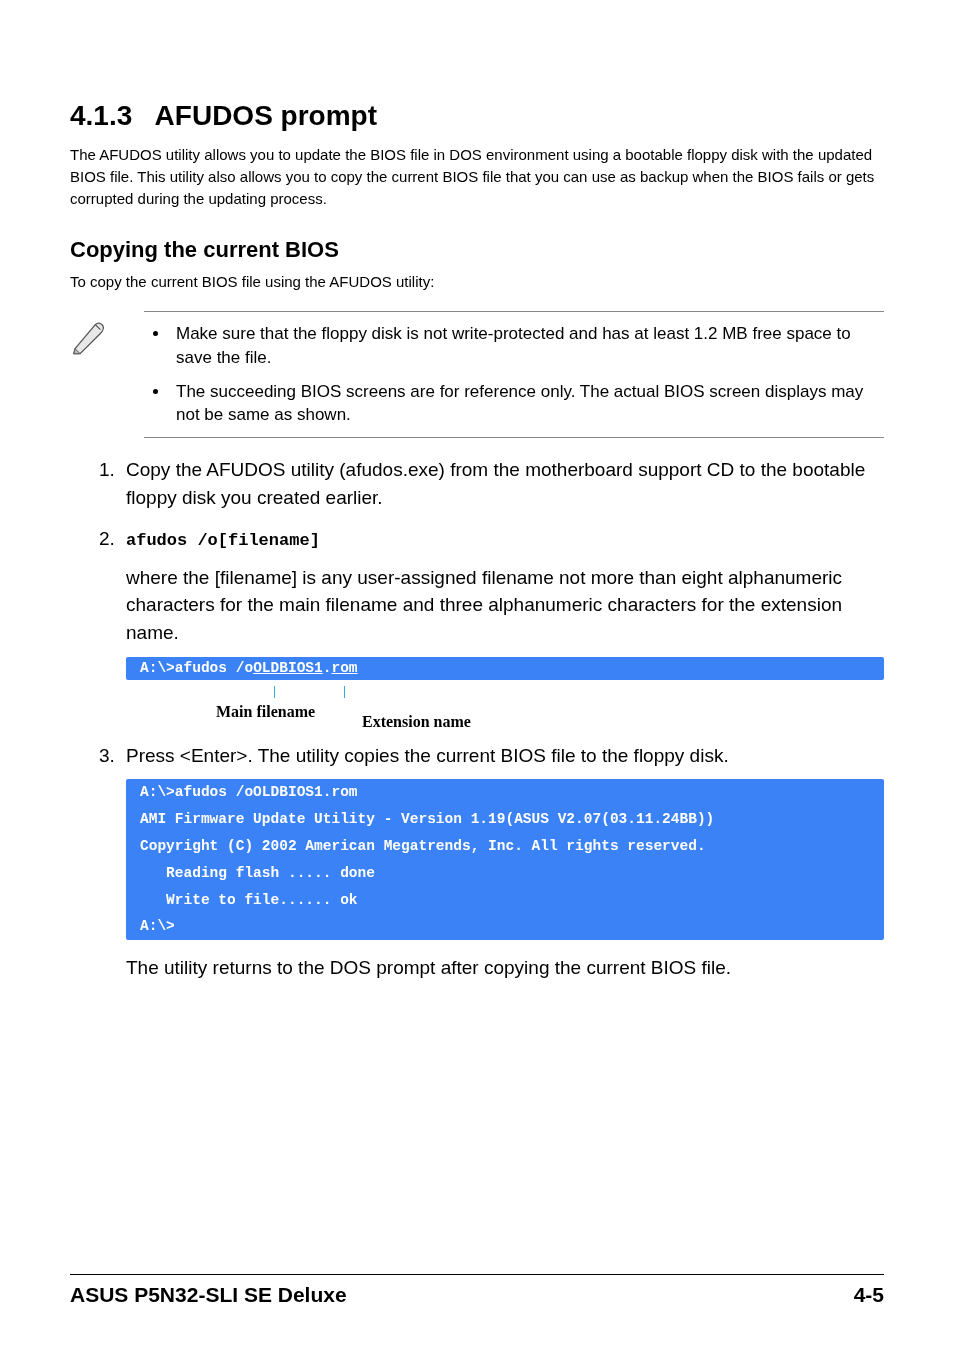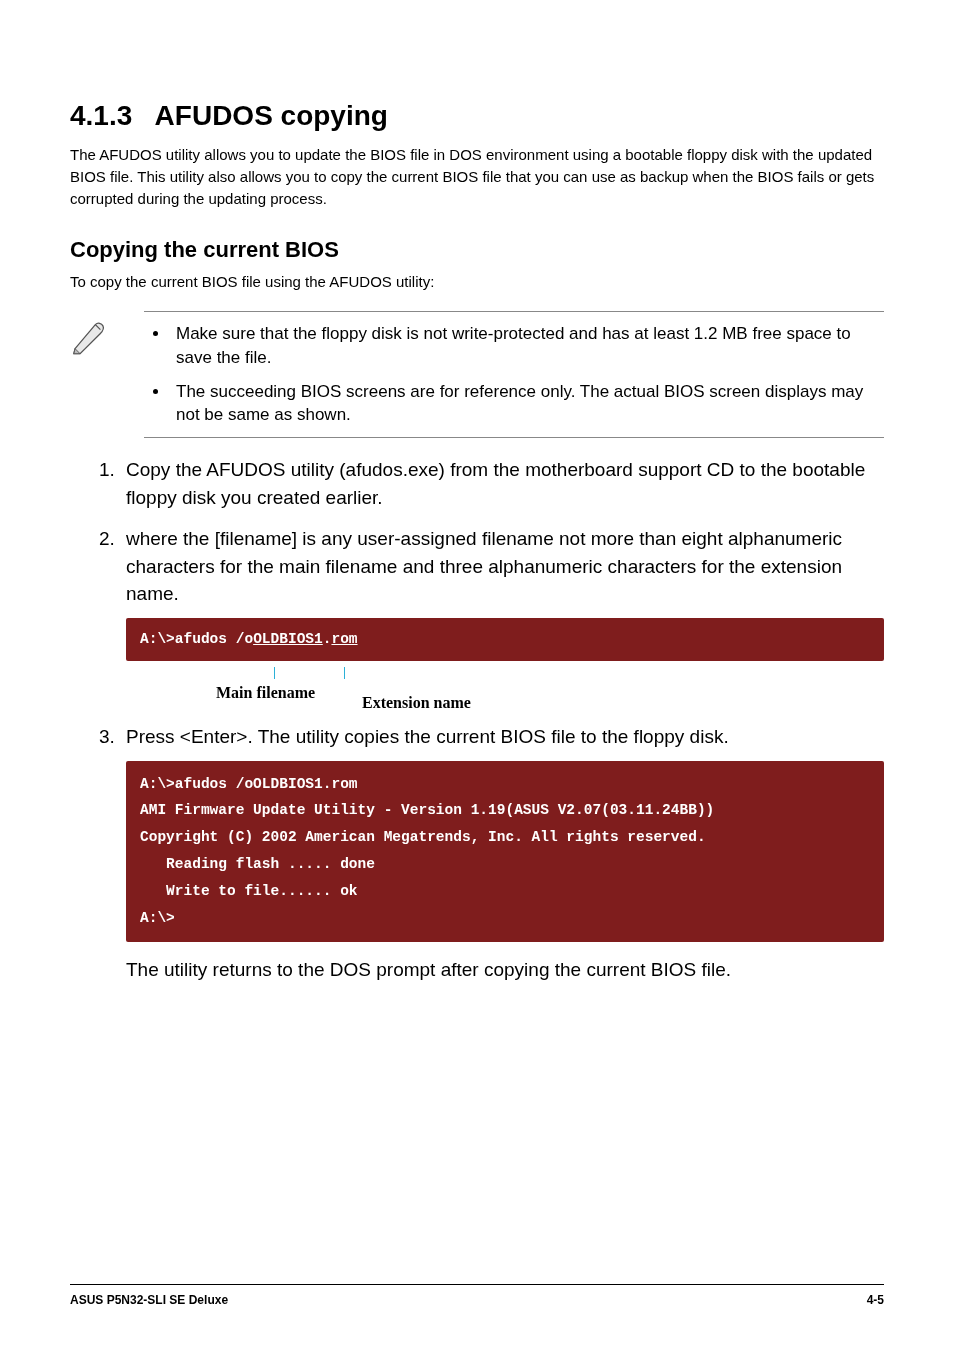--- a/index.html
+++ b/index.html
@@ -79,26 +79,26 @@
     padding-left: 6px;
   }
   .step-inner { margin-bottom: 8px; }
   .mono-inline {
     font-family: "Courier New", monospace;
     font-weight: bold;
     font-size: 17px;
     margin: 6px 0 10px 0;
   }
   .terminal {
-    background: #7f1d1d;
+    background: #3b82f6;
     color: #ffffff;
     font-family: "Courier New", monospace;
     font-weight: bold;
     font-size: 14.5px;
-    padding: 10px 14px;
+    padding: 0 14px;
     white-space: pre;
     line-height: 1.6;
     margin: 10px 0 6px 0;
     border-radius: 2px;
   }
   .terminal a, .terminal .ul { text-decoration: underline; color:#fff; }
   .filename-labels {
     font-family: Liberation Serif, serif;
     font-weight: bold;
     font-size: 16px;
@@ -116,34 +116,34 @@
   }
   .fn-label1 { position:absolute; top:14px; left:90px; }
   .fn-label2 { position:absolute; top:14px; left:236px;margin-top:10px; }
   .footer {
     position: absolute;
     left: 70px;
     right: 70px;
     bottom: 44px;
     border-top: 1px solid #000;
     padding-top: 8px;
-    font-size: 12px;
+    font-size: 21px;
     font-weight: bold;
     display:flex;
     justify-content: space-between;
   }
 </style>
 </head>
 <body>
 
 <div class="page">
 
   <div class="section-heading">
     <span>4.1.3</span>&nbsp;&nbsp;
-    <span>AFUDOS copying</span>
+    <span>AFUDOS prompt</span>
   </div>
 
   <div class="body-text">The AFUDOS utility allows you to update the BIOS file in DOS environment using a bootable floppy disk with the updated BIOS file. This utility also allows you to copy the current BIOS file that you can use as backup when the BIOS fails or gets corrupted during the updating process.</div>
 
   <div class="sub-heading">Copying the current BIOS</div>
   <div class="body-text">To copy the current BIOS file using the AFUDOS utility:</div>
 
   <div class="note-block">
     <div class="note-icon">
       <svg viewBox="0 0 60 60">
@@ -158,20 +158,21 @@
         <li>The succeeding BIOS screens are for reference only. The actual BIOS screen displays may not be same as shown.</li>
       </ul>
     </div>
   </div>
 
   <ol class="steps">
     <li>
       <div class="step-inner">Copy the AFUDOS utility (afudos.exe) from the motherboard support CD to the bootable floppy disk you created earlier.</div>
     </li>
     <li>
+      <div class="mono-inline">afudos /o[filename]</div>
       <div class="step-inner">where the [filename] is any user-assigned filename not more than eight alphanumeric characters  for the main filename and three alphanumeric characters for the extension name.</div>
 
       <div class="terminal"><span>A:\&gt;afudos /o</span><span class="ul">OLDBIOS1</span><span>.</span><span class="ul">rom</span></div>
 
       <div class="filename-labels">
         <div class="tick" style="left:148px;"></div>
         <div class="tick" style="left:218px;"></div>
         <div class="fn-label1">Main filename</div>
         <div class="fn-label2">Extension name</div>
       </div>

